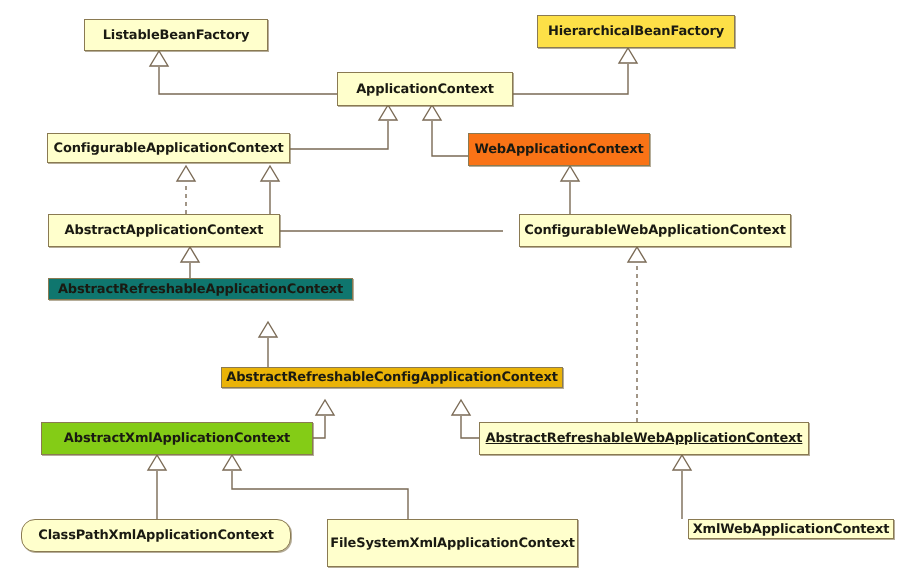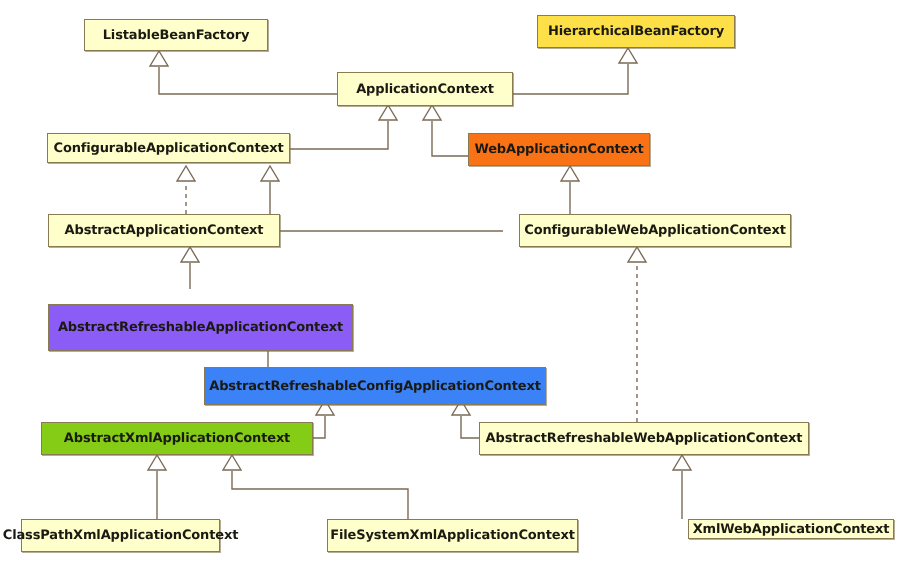--- a/index.html
+++ b/index.html
@@ -79,21 +79,21 @@
       <polygon points="682,455 673,470 691,470" fill="#ffffff" stroke="#7a6a55" stroke-width="1.4" stroke-linejoin="miter"></polygon>
     </svg>
   <div id="nodes">
       <div class="uml-class" style="left: 84px; top: 19px; width: 184px; height: 32px; background: rgb(255, 255, 204); border-color: rgb(138, 122, 82); color: rgb(26, 26, 18);">ListableBeanFactory</div>
       <div class="uml-class" style="left: 537px; top: 15px; width: 198px; height: 33px; background: #fde047; border-color: rgb(138, 122, 82); color: rgb(26, 26, 18);">HierarchicalBeanFactory</div>
       <div class="uml-class" style="left: 337px; top: 72px; width: 176px; height: 34px; background: rgb(255, 255, 204); border-color: rgb(138, 122, 82); color: rgb(26, 26, 18);">ApplicationContext</div>
       <div class="uml-class" style="left: 47px; top: 133px; width: 243px; height: 30px; background: rgb(255, 255, 204); border-color: rgb(138, 122, 82); color: rgb(26, 26, 18);">ConfigurableApplicationContext</div>
       <div class="uml-class" style="left: 468px; top: 133px; width: 182px; height: 33px; background: #f97316; border-color: rgb(138, 122, 82); color: rgb(26, 26, 18);">WebApplicationContext</div>
       <div class="uml-class" style="left: 48px; top: 214px; width: 232px; height: 33px; background: rgb(255, 255, 204); border-color: rgb(138, 122, 82); color: rgb(26, 26, 18);">AbstractApplicationContext</div>
       <div class="uml-class" style="left: 503px; top: 214px; width: 272px; height: 33px; background: rgb(255, 255, 204); border-color: rgb(138, 122, 82); color: rgb(26, 26, 18); margin-left: 16px;">ConfigurableWebApplicationContext</div>
-      <div class="uml-class" style="left: 48px; top: 304px; width: 305px; height: 47px; background: #8b5cf6; border-color: rgb(138, 122, 82); color: rgb(26, 26, 18);">AbstractRefreshableApplicationContext</div>
-      <div class="uml-class" style="left: 204px; top: 367px; width: 342px; height: 38px; background: #3b82f6; border-color: rgb(138, 122, 82); color: rgb(26, 26, 18);">AbstractRefreshableConfigApplicationContext</div>
+      <div class="uml-class" style="left: 48px; top: 278px; width: 305px; height: 22px; background: #0f766e; border-color: rgb(138, 122, 82); color: rgb(26, 26, 18);">AbstractRefreshableApplicationContext</div>
+      <div class="uml-class" style="left: 221px; top: 367px; width: 342px; height: 21px; background: #eab308; border-color: rgb(138, 122, 82); color: rgb(26, 26, 18);">AbstractRefreshableConfigApplicationContext</div>
       <div class="uml-class" style="left: 41px; top: 422px; width: 272px; height: 33px; background: #84cc16; border-color: rgb(138, 122, 82); color: rgb(26, 26, 18);">AbstractXmlApplicationContext</div>
-      <div class="uml-class" style="left: 479px; top: 422px; width: 330px; height: 33px; background: rgb(255, 255, 204); border-color: rgb(138, 122, 82); color: rgb(26, 26, 18);">AbstractRefreshableWebApplicationContext</div>
-      <div class="uml-class" style="left: 21px; top: 519px; width: 199px; height: 33px; background: rgb(255, 255, 204); border-color: rgb(138, 122, 82); color: rgb(26, 26, 18);">ClassPathXmlApplicationContext</div>
-      <div class="uml-class" style="left: 327px; top: 519px; width: 251px; height: 33px; background: rgb(255, 255, 204); border-color: rgb(138, 122, 82); color: rgb(26, 26, 18);">FileSystemXmlApplicationContext</div>
+      <div class="uml-class" style="left: 479px; top: 422px; width: 330px; height: 33px; background: rgb(255, 255, 204); border-color: rgb(138, 122, 82); color: rgb(26, 26, 18); text-decoration: underline;">AbstractRefreshableWebApplicationContext</div>
+      <div class="uml-class" style="left: 21px; top: 519px; width: 270px; height: 33px; background: rgb(255, 255, 204); border-color: rgb(138, 122, 82); color: rgb(26, 26, 18); border-radius: 14px;">ClassPathXmlApplicationContext</div>
+      <div class="uml-class" style="left: 327px; top: 519px; width: 251px; height: 48px; background: rgb(255, 255, 204); border-color: rgb(138, 122, 82); color: rgb(26, 26, 18);">FileSystemXmlApplicationContext</div>
       <div class="uml-class" style="left: 676px; top: 519px; width: 206px; height: 20px; background: rgb(255, 255, 204); border-color: rgb(138, 122, 82); color: rgb(26, 26, 18); margin-left: 12px;">XmlWebApplicationContext</div>
     </div>
 </div>
 
 </body></html>

